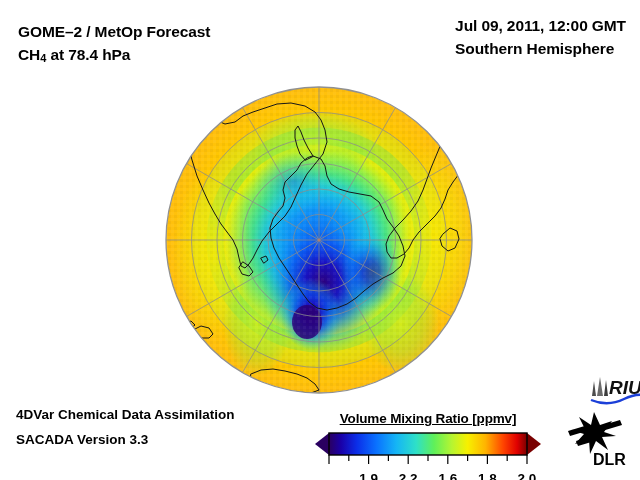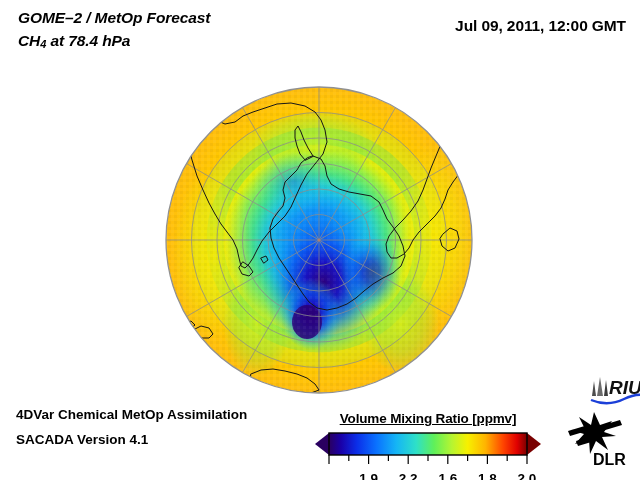--- a/index.html
+++ b/index.html
@@ -19,27 +19,26 @@
     position: absolute;
     inset: 0;
     width: 640px;
     height: 480px;
   }
 
   
   .hdr-left {
     position: absolute;
     left: 18px;
-    top: 6px;
+    top: 20px;
     font-size: 15.5px;
     font-weight: bold;
     line-height: 23px;
     letter-spacing: -0.1px;
     white-space: nowrap;
-    font-style: italic;
   }
   .hdr-right {
     position: absolute;
     right: 14px;
     top: 14px;
     font-size: 15.5px;
     font-weight: bold;
     line-height: 23px;
     letter-spacing: -0.1px;
     text-align: left;
@@ -123,20 +122,21 @@
 
 <div class="page">
 
   <div class="hdr-left">
     <div>GOME–2 / MetOp Forecast</div>
     <div><span>CH</span><sub>4</sub><span> at 78.4 hPa</span></div>
   </div>
 
   <div class="hdr-right">
     <div>Jul 09, 2011, 12:00 GMT</div>
+    <div class="line2">Southern Hemisphere</div>
   </div>
 
   <div class="globe-wrap">
     <svg width="308" height="308" viewBox="0 0 308 308">
       <defs>
         <clipPath id="diskClip">
           <circle cx="154" cy="154" r="153"></circle>
         </clipPath>
 
         <radialGradient id="fieldGrad" cx="0.5" cy="0.5" r="0.5">
@@ -276,22 +276,22 @@
         </g>
 
         <circle cx="154" cy="154" r="1.6" fill="#c08060" opacity="0.8"></circle>
       </g>
 
       <circle cx="154" cy="154" r="153" fill="none" stroke="#909090" stroke-width="1.3"></circle>
     </svg>
   </div>
 
   <div class="footer-left">
-    <div>4DVar Chemical MetOp Assimilation</div>
-    <div>SACADA Version 4.1</div>
+    <div>4DVar Chemical Data Assimilation</div>
+    <div>SACADA Version 3.3</div>
   </div>
 
   <div class="cbar-block">
     <div class="cbar-title">Volume Mixing Ratio [ppmv]</div>
 
     <div class="cbar-svg-holder">
       <svg width="232" height="36" viewBox="0 0 232 36">
         <defs>
           <linearGradient id="cbGrad" x1="0" y1="0" x2="1" y2="0">
               <stop offset="0" stop-color="#2a0060"></stop>

